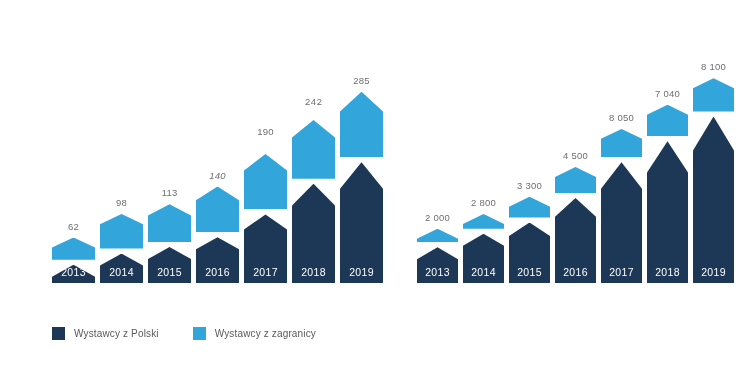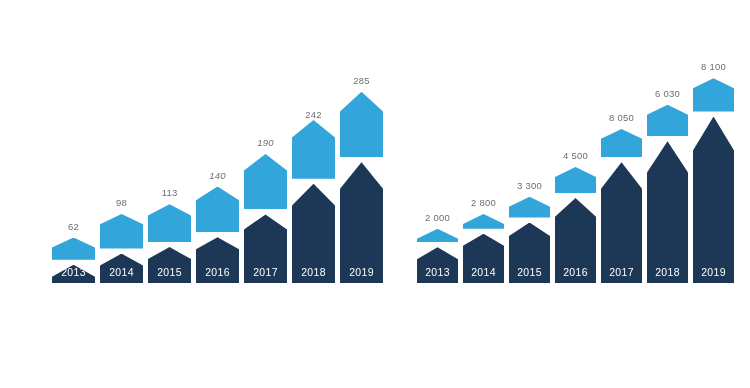--- a/index.html
+++ b/index.html
@@ -113,40 +113,50 @@
             <div class="seg seg-light" style="height: 45.7333px; bottom: 50.7333px; clip-path: polygon(0% 100%, 0% 30%, 50% 0%, 100% 30%, 100% 100%); background: rgb(50, 165, 219);"></div>
             <div class="value-label" style="bottom: 102.467px; font-style: italic;">140</div>
           </div>
         </div>
         <div class="bar" style="left: 244px; width: 43px; height: 130.133px; bottom: 9px;">
           <div class="bar-inner">
             <div class="seg seg-dark" style="height: 68.6px; bottom: 0px; clip-path: polygon(0% 100%, 0% 22%, 50% 0%, 100% 22%, 100% 100%); background: rgb(29, 55, 86);">
               <div class="year-label">2017</div>
             </div>
             <div class="seg seg-light" style="height: 55.5333px; bottom: 73.6px; clip-path: polygon(0% 100%, 0% 30%, 50% 0%, 100% 30%, 100% 100%); background: rgb(50, 165, 219);"></div>
-            <div class="value-label" style="bottom: 135px; font-style: italic;">190</div>
+            <div class="value-label" style="bottom: 146px;">190</div>
           </div>
         </div>
         <div class="bar" style="left: 292px; width: 43px; height: 164.107px; bottom: 9px;">
           <div class="bar-inner">
             <div class="seg seg-dark" style="height: 99.3067px; bottom: 0px; clip-path: polygon(0% 100%, 0% 22%, 50% 0%, 100% 22%, 100% 100%); background: rgb(29, 55, 86);">
               <div class="year-label">2018</div>
             </div>
             <div class="seg seg-light" style="height: 58.8px; bottom: 104.307px; clip-path: polygon(0% 100%, 0% 30%, 50% 0%, 100% 30%, 100% 100%); background: rgb(50, 165, 219);"></div>
-            <div class="value-label" style="bottom: 163px;">242</div>
+            <div class="value-label" style="bottom: 175px; font-family: Liberation Mono, monospace;">242</div>
           </div>
         </div>
         <div class="bar" style="left: 340px; width: 43px; height: 192.2px; bottom: 9px;">
           <div class="bar-inner">
             <div class="seg seg-dark" style="height: 120.867px; bottom: 0px; clip-path: polygon(0% 100%, 0% 22%, 50% 0%, 100% 22%, 100% 100%); background: rgb(29, 55, 86);">
               <div class="year-label">2019</div>
             </div>
             <div class="seg seg-light" style="height: 65.3333px; bottom: 125.867px; clip-path: polygon(0% 100%, 0% 30%, 50% 0%, 100% 30%, 100% 100%); background: rgb(50, 165, 219);"></div>
             <div class="value-label" style="bottom: 197.2px;">285</div>
           </div>
+        </div>
+      </div>
+    <div class="legend legend-left" id="legend-exhibitors">
+        <div class="legend-item">
+          <span class="swatch swatch-dark"></span>
+          <span class="legend-text">Wystawcy z Polski</span>
+        </div>
+        <div class="legend-item">
+          <span class="swatch swatch-light"></span>
+          <span class="legend-text">Wystawcy z zagranicy</span>
         </div>
       </div>
   </div>
 
   <div class="panel panel-right">
     <div class="plot" id="plot-participants">
         <div class="bar" style="left: 32px; width: 41px; height: 55.3023px; bottom: 9px;">
           <div class="bar-inner">
             <div class="seg seg-dark" style="height: 35.7442px; bottom: 0px; clip-path: polygon(0% 100%, 0% 33.5719%, 50% 0%, 100% 33.5719%, 100% 100%); background: rgb(29, 55, 86);">
               <div class="year-label">2013</div>
@@ -190,21 +200,21 @@
             <div class="seg seg-light" style="height: 28.3488px; bottom: 125.791px; clip-path: polygon(0% 100%, 0% 35.2748%, 50% 0%, 100% 35.2748%, 100% 100%); background: rgb(50, 165, 219);"></div>
             <div class="value-label" style="bottom: 160.14px;">8 050</div>
           </div>
         </div>
         <div class="bar" style="left: 262px; width: 41px; height: 179.298px; bottom: 9px;">
           <div class="bar-inner">
             <div class="seg seg-dark" style="height: 141.744px; bottom: 0px; clip-path: polygon(0% 100%, 0% 22%, 50% 0%, 100% 22%, 100% 100%); background: rgb(29, 55, 86);">
               <div class="year-label">2018</div>
             </div>
             <div class="seg seg-light" style="height: 31.5535px; bottom: 146.744px; clip-path: polygon(0% 100%, 0% 31.6922%, 50% 0%, 100% 31.6922%, 100% 100%); background: rgb(50, 165, 219);"></div>
-            <div class="value-label" style="bottom: 184.298px;">6 030</div>
+            <div class="value-label" style="bottom: 184.298px;">7 040</div>
           </div>
         </div>
         <div class="bar" style="left: 308px; width: 41px; height: 205.674px; bottom: 9px;">
           <div class="bar-inner">
             <div class="seg seg-dark" style="height: 166.395px; bottom: 0px; clip-path: polygon(0% 100%, 0% 20.4333%, 50% 0%, 100% 20.4333%, 100% 100%); background: rgb(29, 55, 86);">
               <div class="year-label">2019</div>
             </div>
             <div class="seg seg-light" style="height: 33.2791px; bottom: 171.395px; clip-path: polygon(0% 100%, 0% 30.0489%, 50% 0%, 100% 30.0489%, 100% 100%); background: rgb(50, 165, 219);"></div>
             <div class="value-label" style="bottom: 210.674px;">8 100</div>
           </div>

